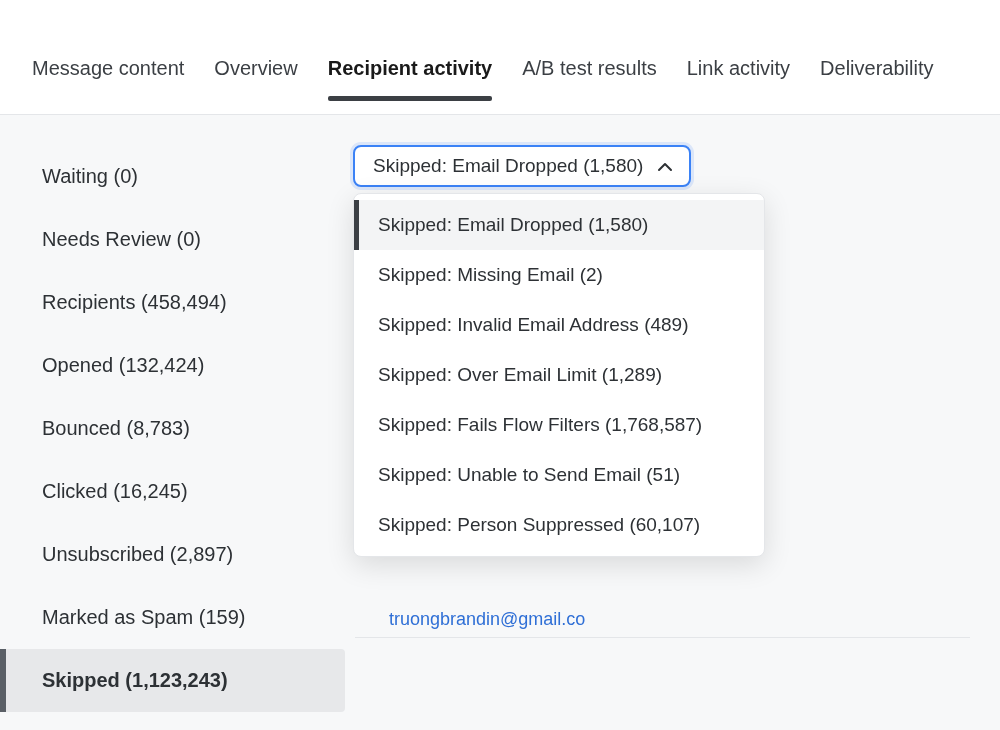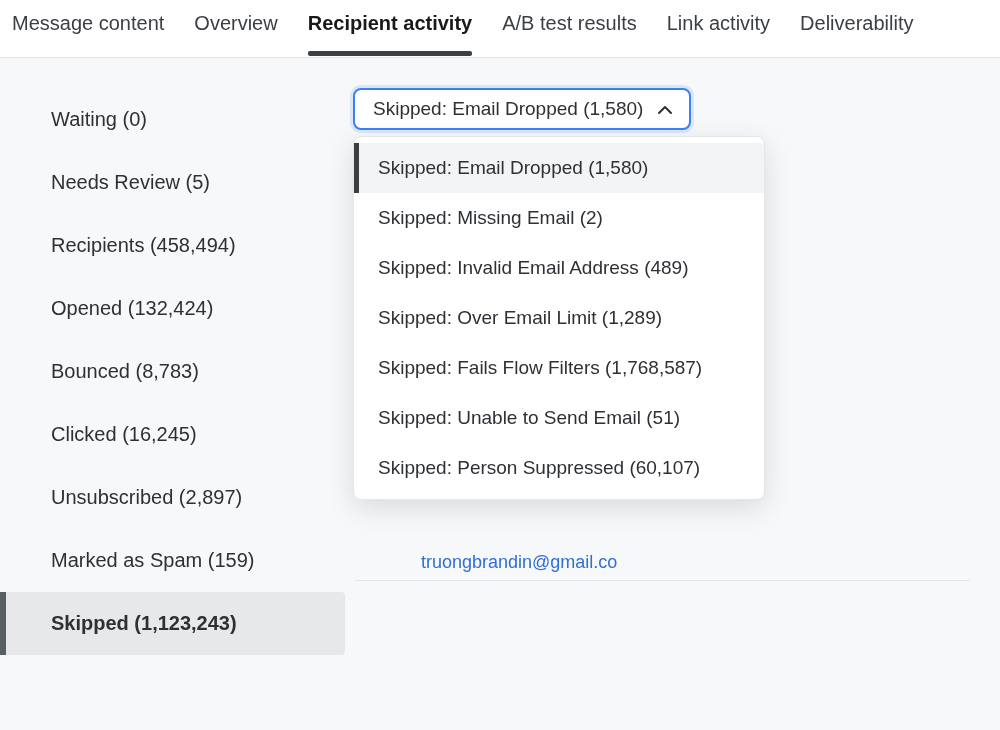--- a/index.html
+++ b/index.html
@@ -2,24 +2,25 @@
 <html><head>
 <meta charset="utf-8">
 <style>
   * { box-sizing: border-box; margin: 0; padding: 0; }
   html, body { width: 1000px; height: 730px; font-family: -apple-system, BlinkMacSystemFont, "Segoe UI", Helvetica, Arial, sans-serif; background: #ffffff; color: #1a1a1a; overflow: hidden; }
 
   
   .tabs {
     display: flex;
     gap: 30px;
-    padding: 12px 24px 0 12px;
+    padding: 12px 24px 0 32px;
     border-bottom: 1px solid #e4e6e9;
-    height: 58px;
+    height: 70px;
     align-items: flex-start;
+    margin-top: 45px;
   }
   .tab {
     font-size: 20px;
     font-weight: 400;
     color: #3b3f44;
     padding-bottom: 20px;
     cursor: pointer;
     position: relative;
   }
   .tab.active {
@@ -44,21 +45,21 @@
 
   
   .sidebar {
     width: 345px;
     background: #f7f8f9;
     padding-top: 30px;
   }
   .sidebar-item {
     font-size: 20px;
     color: #2d3135;
-    padding: 20px 45px;
+    padding: 20px 36px;
     cursor: pointer;
     border-left: 6px solid transparent;
     border-radius: 0 4px 4px 0;
   }
   .sidebar-item.active {
     background: #e7e8ea;
     border-left-color: #5a5f66;
     font-weight: 700;
   }
 
@@ -125,21 +126,20 @@
     background: #f3f4f5;
   }
 
   
   .under-link {
     position: absolute;
     top: 494px;
     left: 44px;
     font-size: 18px;
     color: #2f6fd6;
-    margin-left: 32px;
   }
   .under-divider {
     position: absolute;
     top: 522px;
     left: 10px;
     right: 30px;
     height: 1px;
     background: #e4e6e9;
   }
 </style>
@@ -152,21 +152,21 @@
   <div class="tab active">Recipient activity</div>
   <div class="tab">A/B test results</div>
   <div class="tab">Link activity</div>
   <div class="tab">Deliverability</div>
 </div>
 
 <div class="body">
 
   <div class="sidebar">
     <div class="sidebar-item">Waiting (0)</div>
-    <div class="sidebar-item">Needs Review (5)</div>
+    <div class="sidebar-item">Needs Review (0)</div>
     <div class="sidebar-item">Recipients (458,494)</div>
     <div class="sidebar-item">Opened (132,424)</div>
     <div class="sidebar-item">Bounced (8,783)</div>
     <div class="sidebar-item">Clicked (16,245)</div>
     <div class="sidebar-item">Unsubscribed (2,897)</div>
     <div class="sidebar-item">Marked as Spam (159)</div>
     <div class="sidebar-item active">Skipped (1,123,243)</div>
   </div>
 
   <div class="main">

